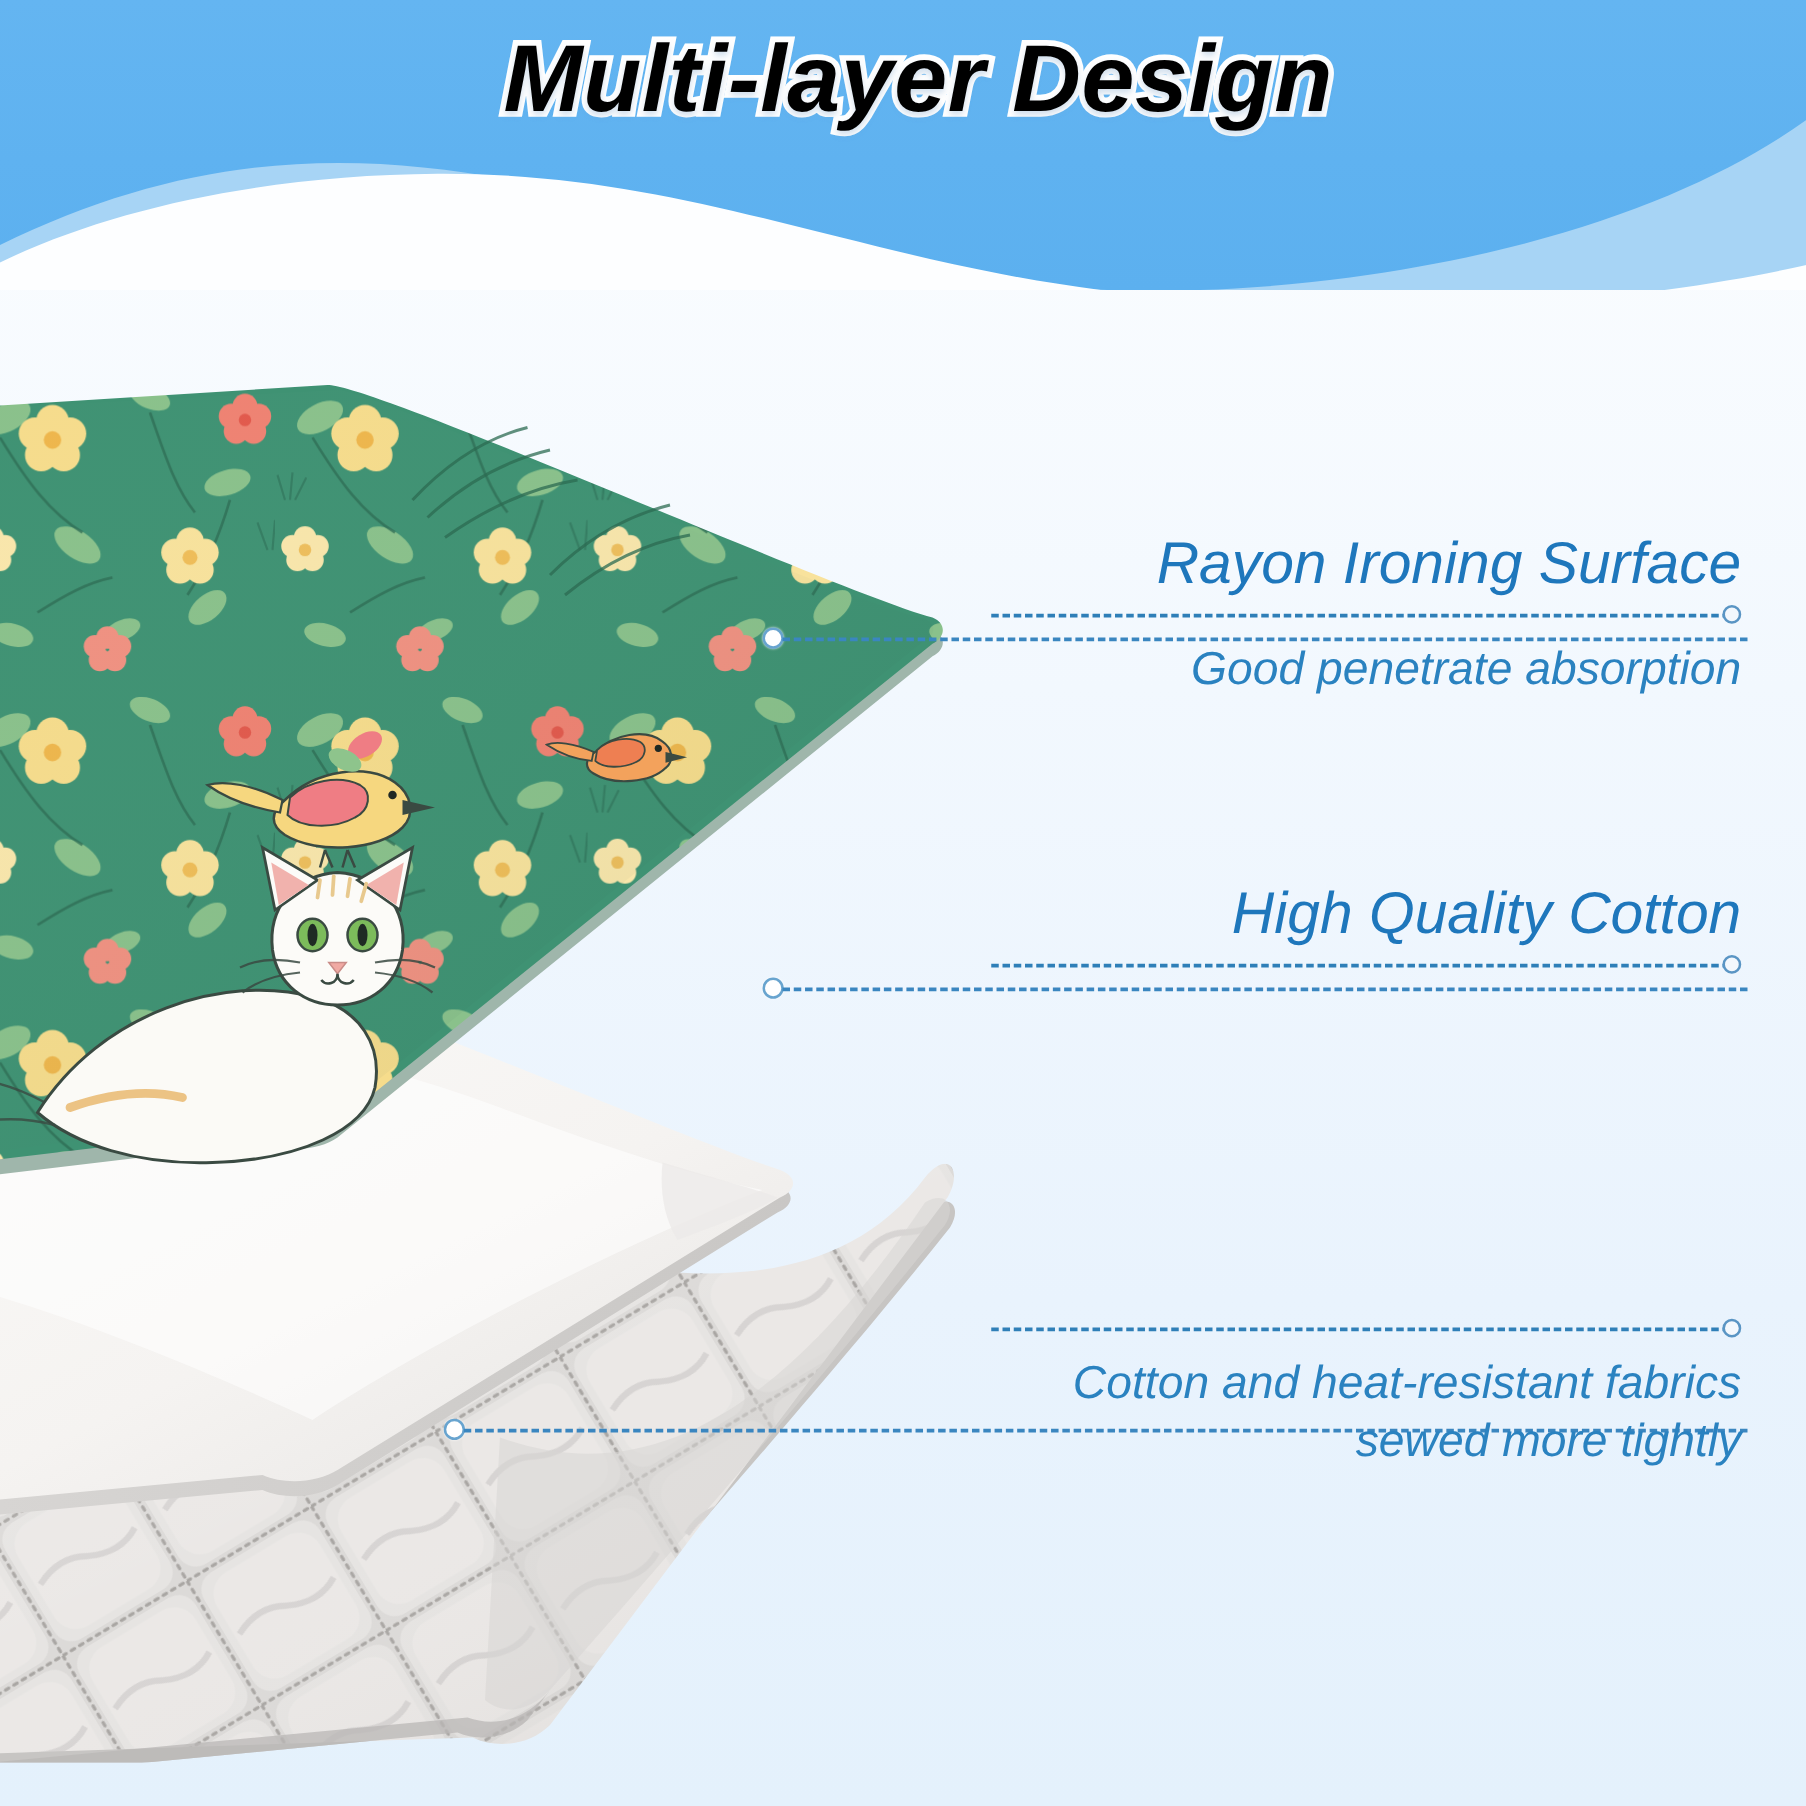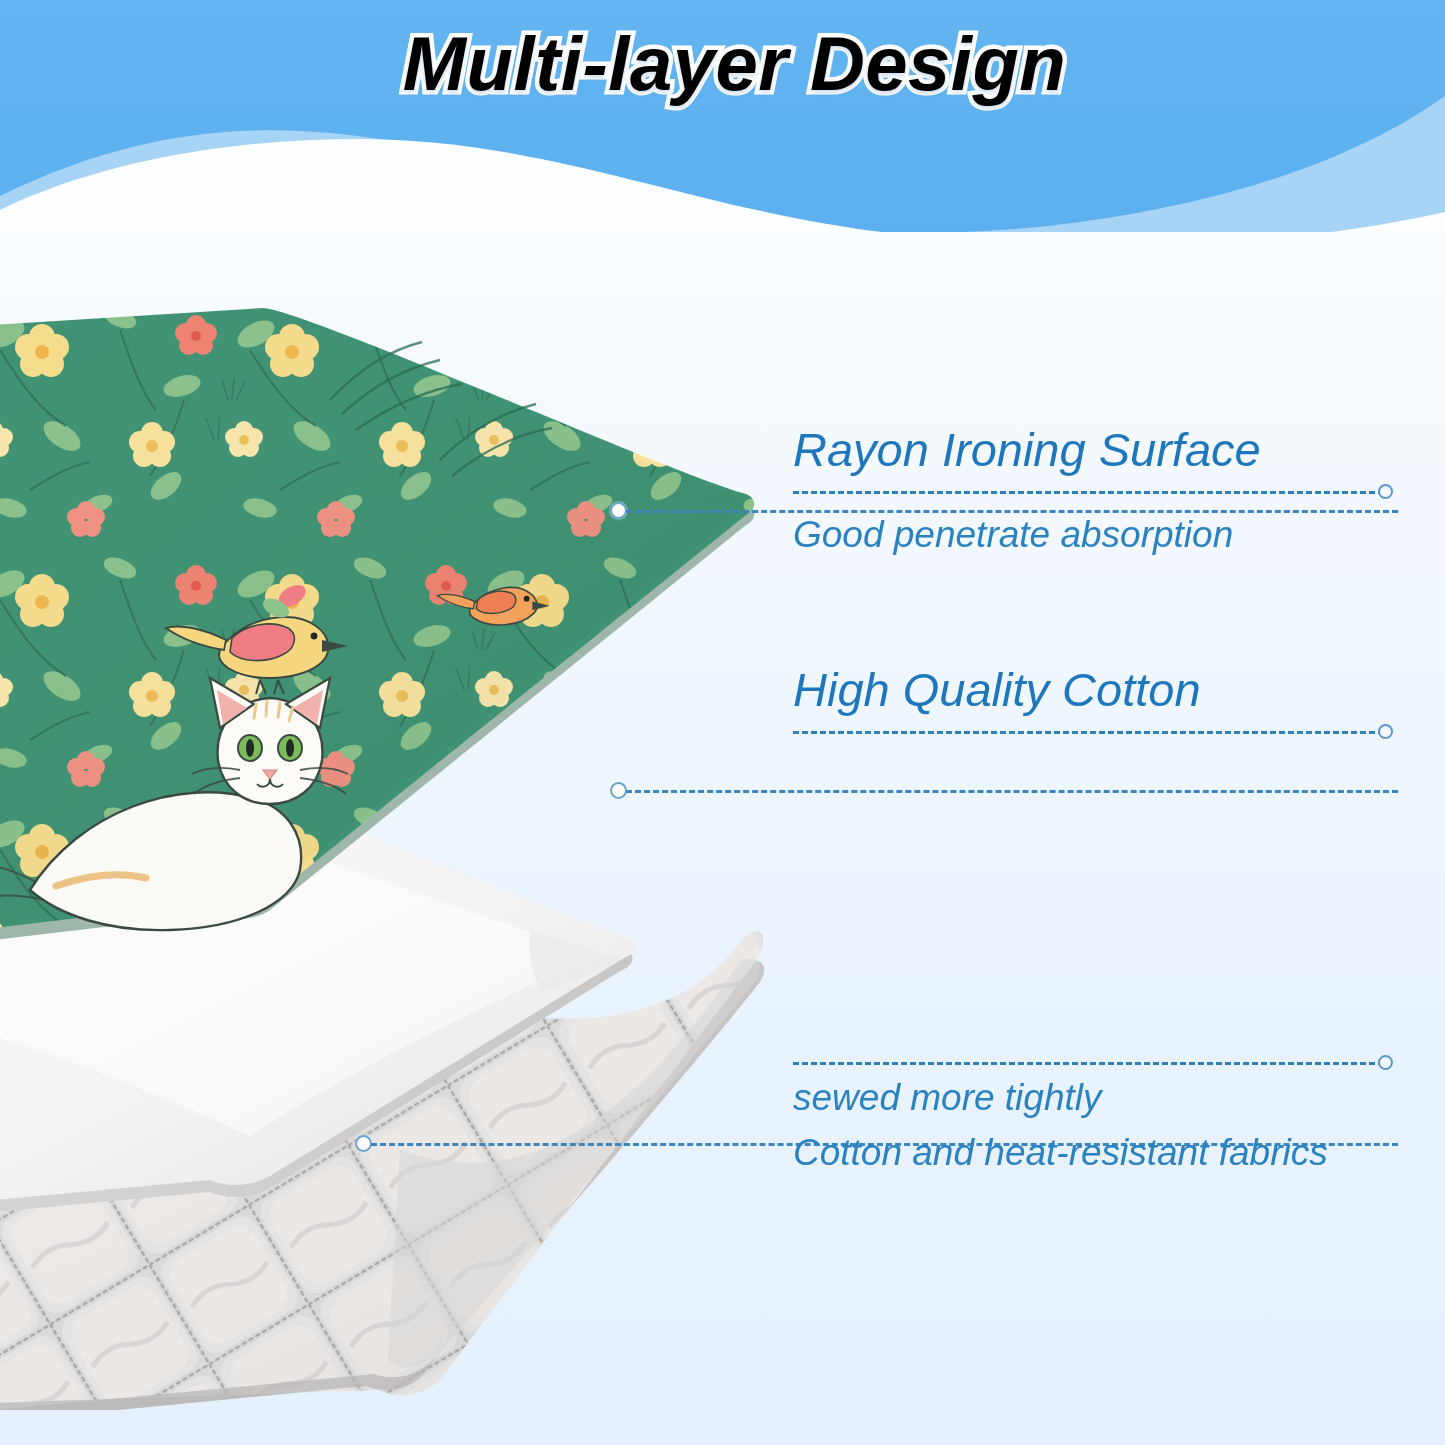--- a/index.html
+++ b/index.html
@@ -32,42 +32,42 @@
     text-shadow:0 3px 5px rgba(120,160,200,.35);
     white-space:nowrap;
   }
 
   
   #layer-stack {
     position:absolute; left:-30px; top:290px; width:820px; height:1120px;
   }
 
   
-  .callout { position:absolute; right:52px; width:600px; text-align:left; }
+  .callout { position:absolute; right:52px; width:600px; text-align:right; }
   .callout-title {
     font-size:47px; font-style:italic; font-weight:normal;
     color:#1e77bc; line-height:1.12; white-space:nowrap;
   }
   .callout-rule { position:relative; height:22px; margin-top:4px; }
   .callout-rule .dash {
     position:absolute; left:0; right:9px; top:10px; height:0;
     border-top:3px dashed #2f7fb8;
   }
   .callout-rule .dot {
     position:absolute; right:0; top:3px;
     width:15px; height:15px; border-radius:50%;
     border:2.5px solid #5a95c4; background:#f3f8fd;
   }
   .callout-sub {
     font-size:37px; font-style:italic; color:#2a82c0;
     line-height:1.28; margin-top:8px; white-space:nowrap;
   }
 
   #callout-1 { top:424px; }
-  #callout-2 { top:664px; }
+  #callout-2 { top:704px; }
   #callout-3 { top:1048px; }
 
   
   .leader { position:absolute; height:20px; }
   .leader .lline {
     position:absolute; left:16px; right:0; top:9px; height:0;
     border-top:3.2px dashed #3a86c0;
   }
   .leader .lanchor {
     position:absolute; left:0; top:1px;
@@ -367,15 +367,15 @@
     <span class="dash"></span>
     <span class="dot"></span>
   </div>
 </div>
 
 <div class="callout" id="callout-3">
   <div class="callout-rule">
     <span class="dash"></span>
     <span class="dot"></span>
   </div>
+  <div class="callout-sub">Cotton and heat-resistant fabrics</div>
   <div class="callout-sub" style="margin-top:0">sewed more tightly</div>
-  <div class="callout-sub">Cotton and heat-resistant fabrics</div>
 </div>
 
 </body></html>

